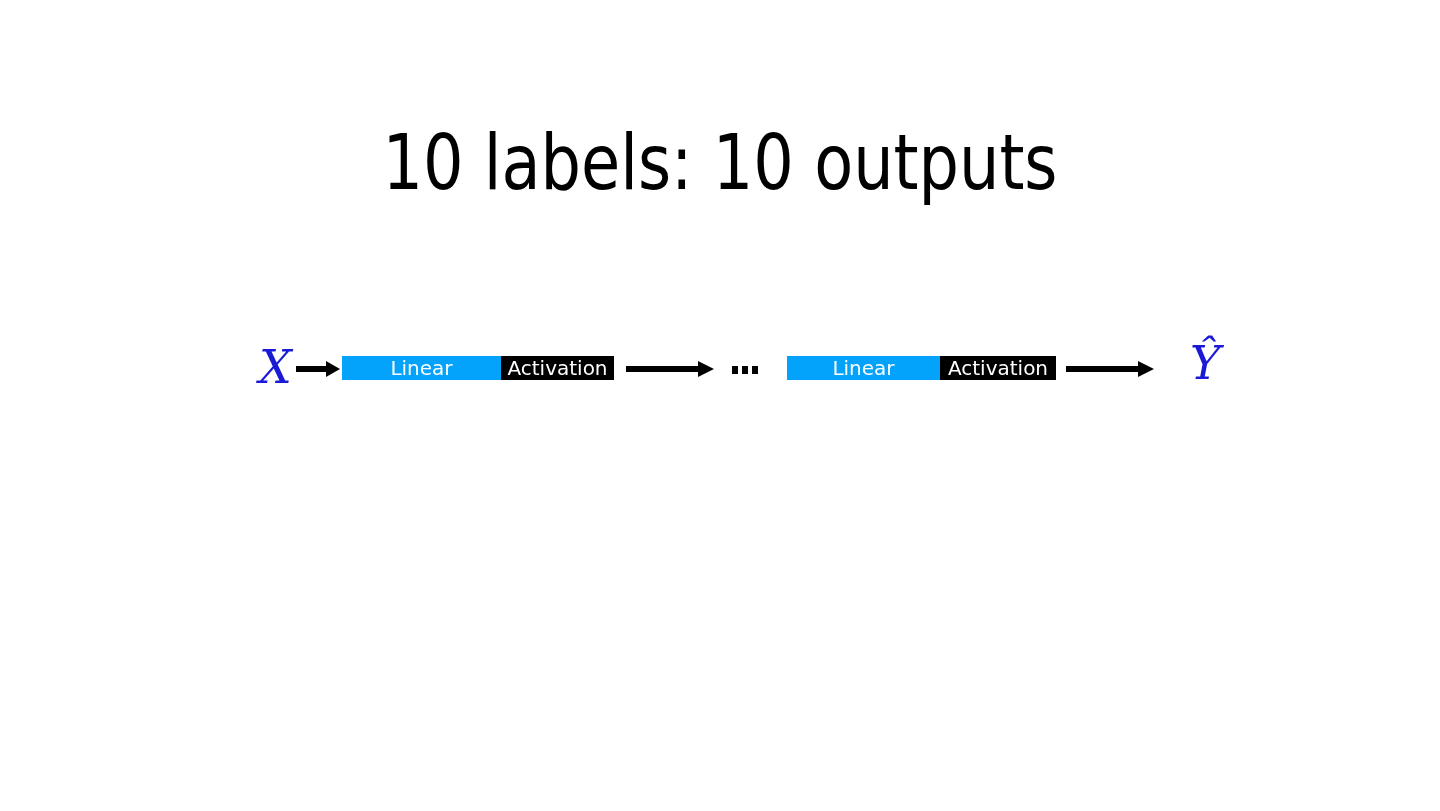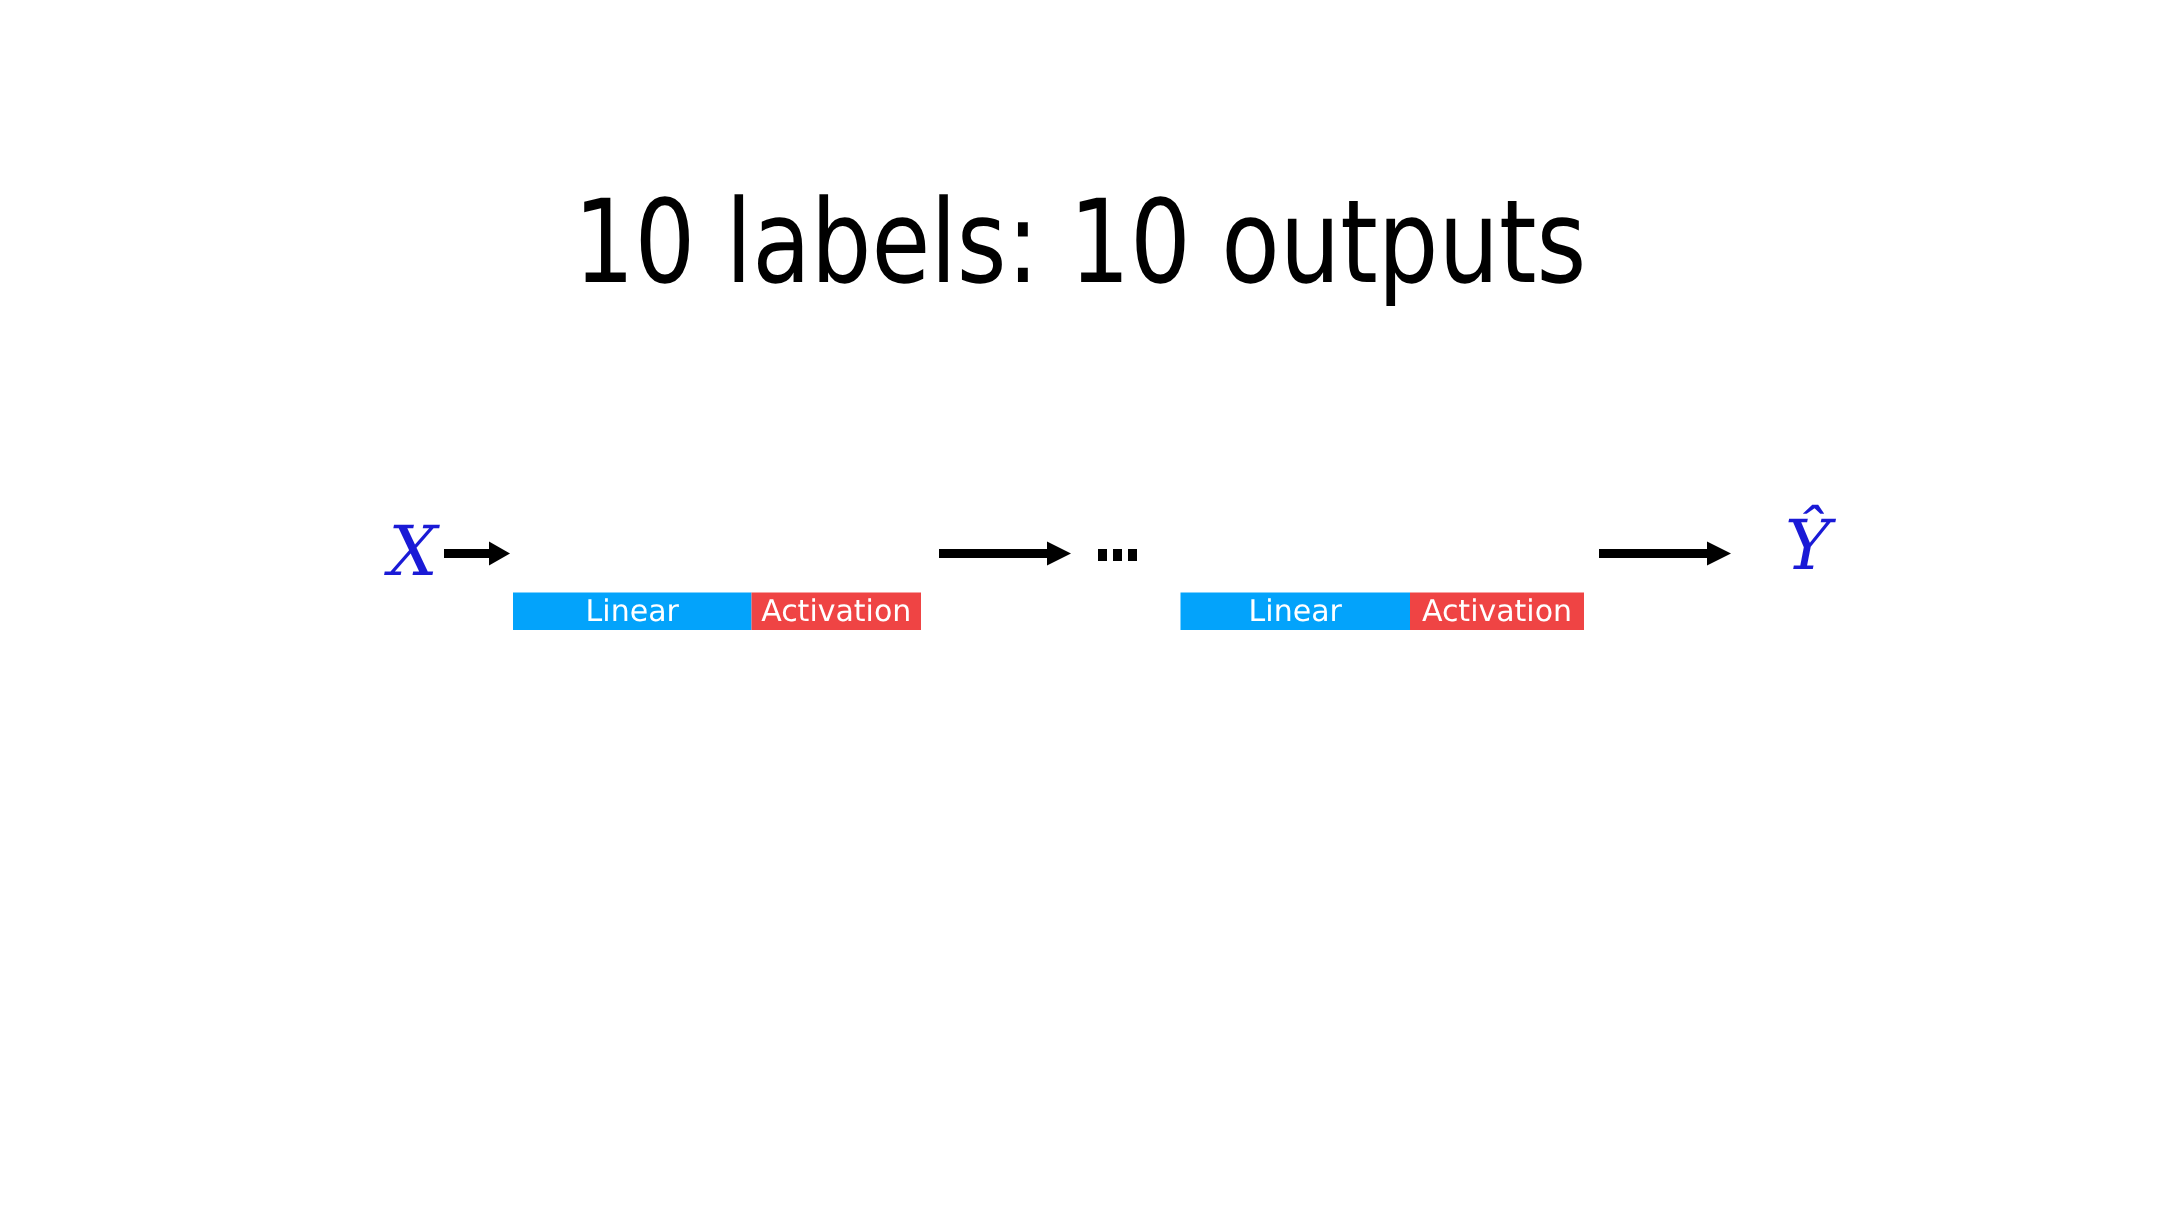--- a/index.html
+++ b/index.html
@@ -67,40 +67,40 @@
     top: 340px;
     font-size: 46px;
   }
 
   
   .layer-block {
     position: absolute;
     top: 316px;
     height: 104px;
     display: flex;
-    align-items: flex-end;
+    align-items: center;
   }
   #layer-block-1 { left: 342px; }
   #layer-block-2 { left: 787px; }
 
   .block-cell {
     display: flex;
     align-items: center;
     justify-content: center;
     color: #ffffff;
     font-family: "DejaVu Sans", sans-serif;
     font-size: 20px;
     line-height: 1.24;
     text-align: center;
     box-sizing: border-box;
     overflow: hidden;
     word-break: break-all;
   }
   .cell-linear { background: #03a3fb; }
-  .cell-activation { background: #ef4444; }
+  .cell-activation { background: #000000; }
 
   #layer-block-1 .cell-linear { width: 159px; }
   #layer-block-1 .cell-activation { width: 113px; padding: 0 2px; }
   #layer-block-2 .cell-linear { width: 153px; }
   #layer-block-2 .cell-activation { width: 116px; padding: 0 2px; }
 
   
   .arrow {
     position: absolute;
     height: 22px;

